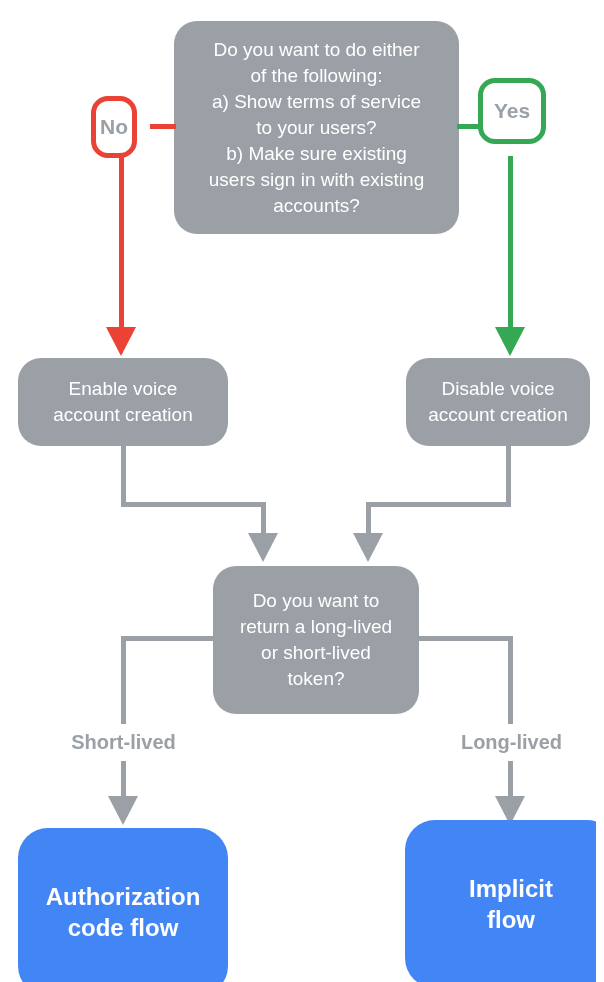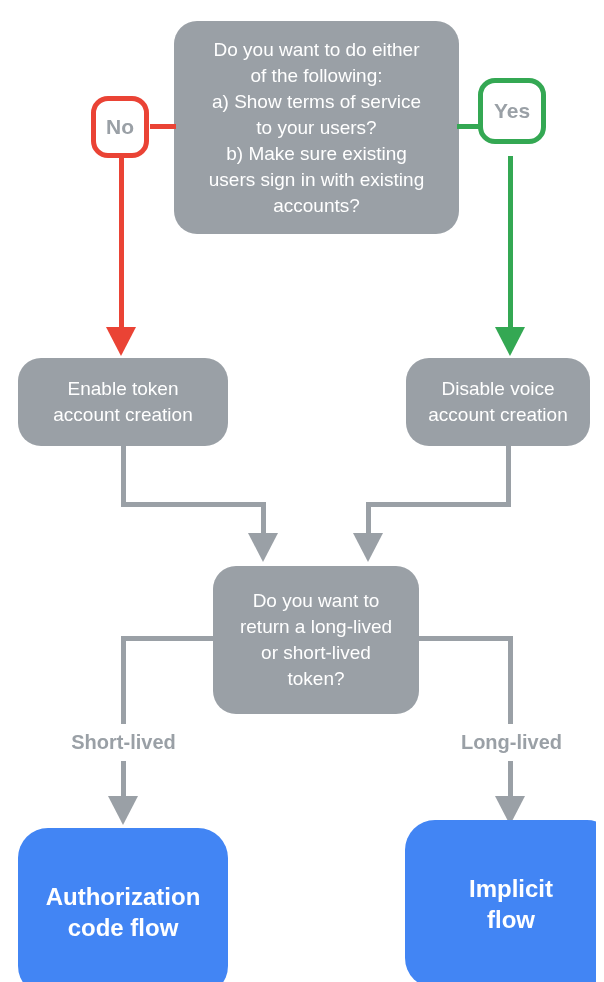--- a/index.html
+++ b/index.html
@@ -75,21 +75,21 @@
     display: flex;
     align-items: center;
     justify-content: center;
     color: var(--muted-text-gray, #9AA0A6);
     font-size: 20px;
     font-weight: bold;
   }
 
   
   .top-question   { left: 158px; top: 5px;   width: 285px; height: 213px; }
-  .b-no           { left: 75px;  top: 80px;  width: 58px;  height: 62px; }
+  .b-no           { left: 75px;  top: 80px;  width: 46px;  height: 62px; }
   .h-no           { left: 134px; top: 108px; width: 26px;  height: 5px; }
   .v-no           { left: 103px; top: 139px; width: 5px;   height: 173px; }
   .a-no           { left: 90px;  top: 311px; }
   .b-yes          { left: 462px; top: 62px;  width: 68px;  height: 66px; }
   .h-yes          { left: 441px; top: 108px; width: 23px;  height: 5px; }
   .v-yes          { left: 492px; top: 140px; width: 5px;   height: 172px; }
   .a-yes          { left: 479px; top: 311px; }
 
   .enable-node    { left: 2px;   top: 342px; width: 210px; height: 88px; border-radius: 20px; }
   .disable-node   { left: 390px; top: 342px; width: 184px; height: 88px; border-radius: 20px; }
@@ -140,21 +140,21 @@
   </div>
 
   <div class="line green h-yes"></div>
   <div class="line green v-yes"></div>
   <div class="arrow green a-yes"></div>
   <div class="badge green b-yes">
     <span>Yes</span>
   </div>
 
   <div class="node gray enable-node">
-    <span class="node-text">Enable token
+    <span class="node-text">Enable voice
 account creation</span>
   </div>
   <div class="node gray disable-node">
     <span class="node-text">Disable voice
 account creation</span>
   </div>
 
   <div class="line gray c1a"></div>
   <div class="line gray c1b"></div>
   <div class="line gray c1c"></div>

